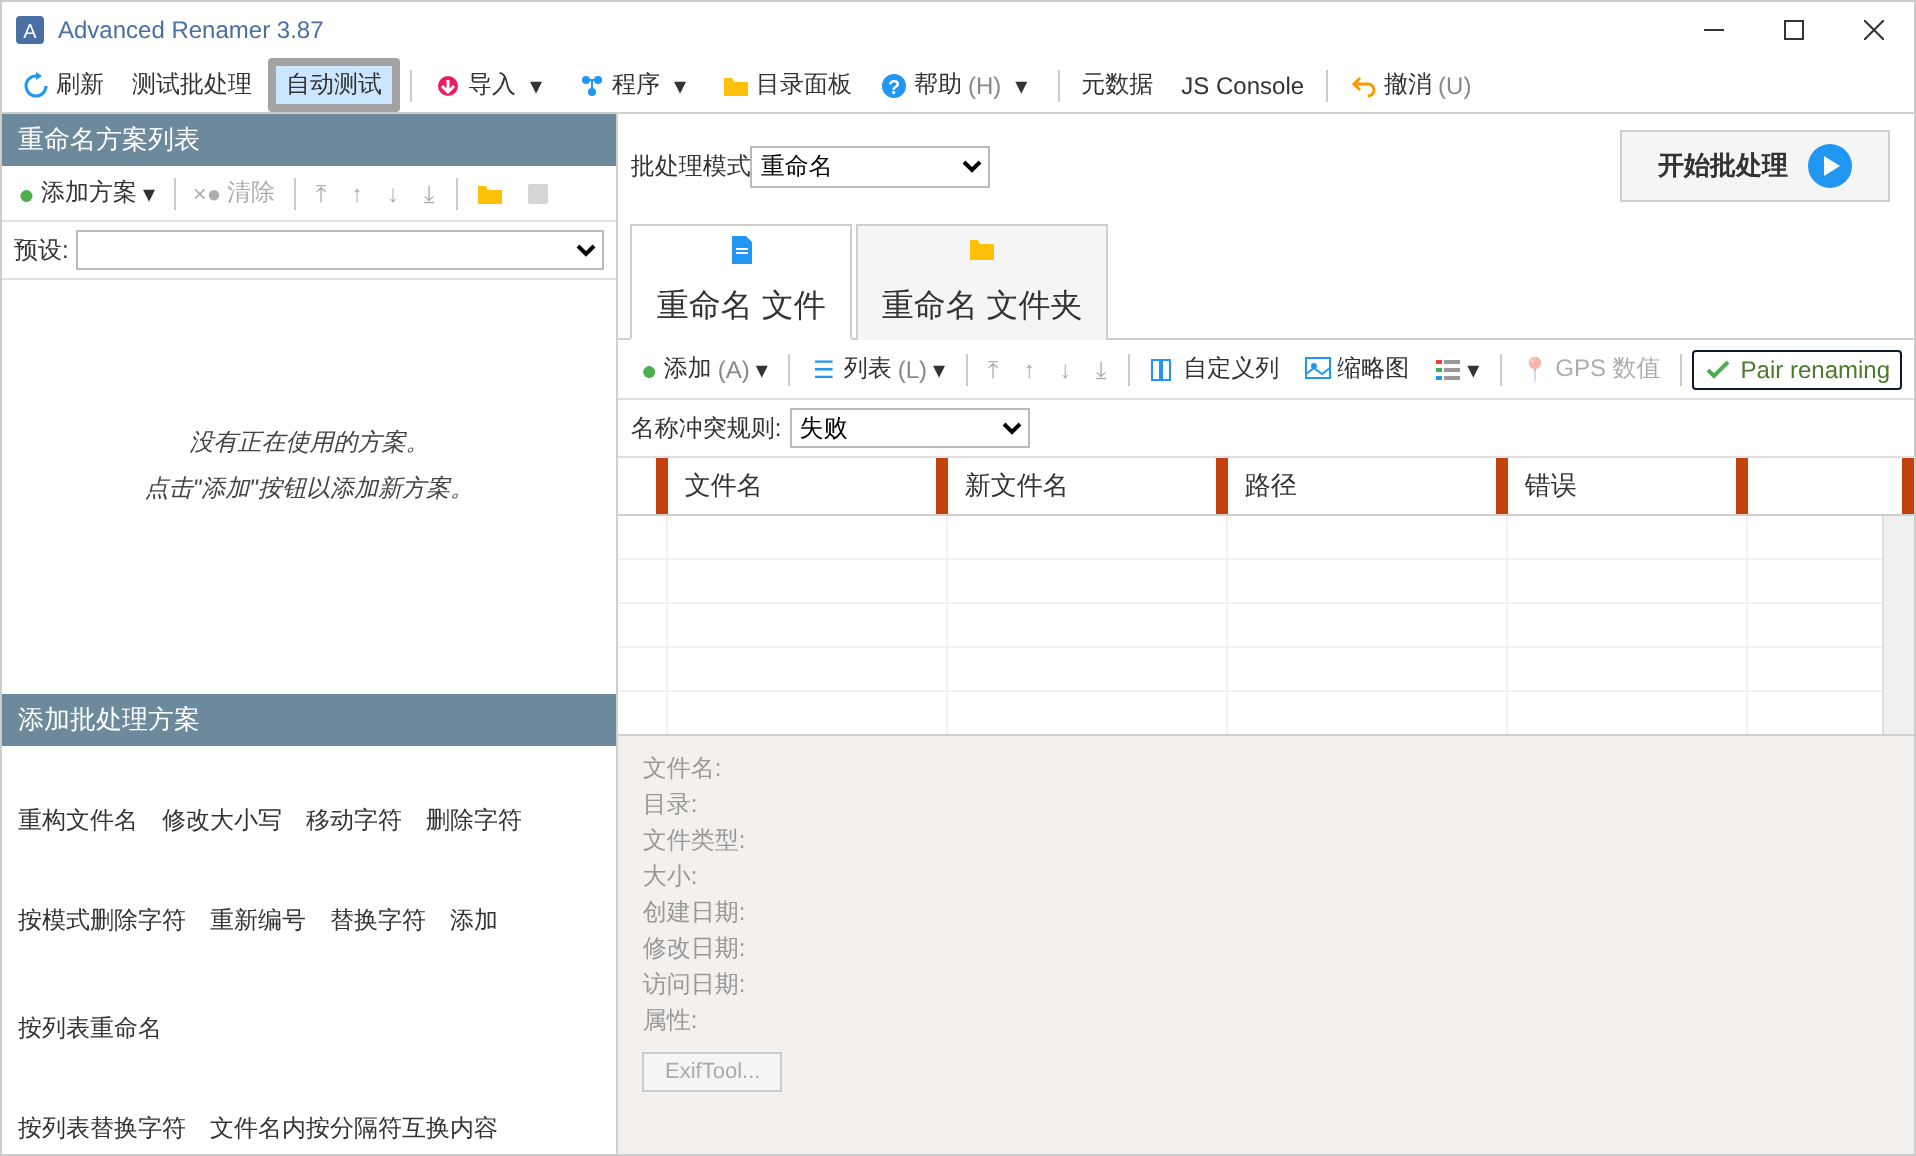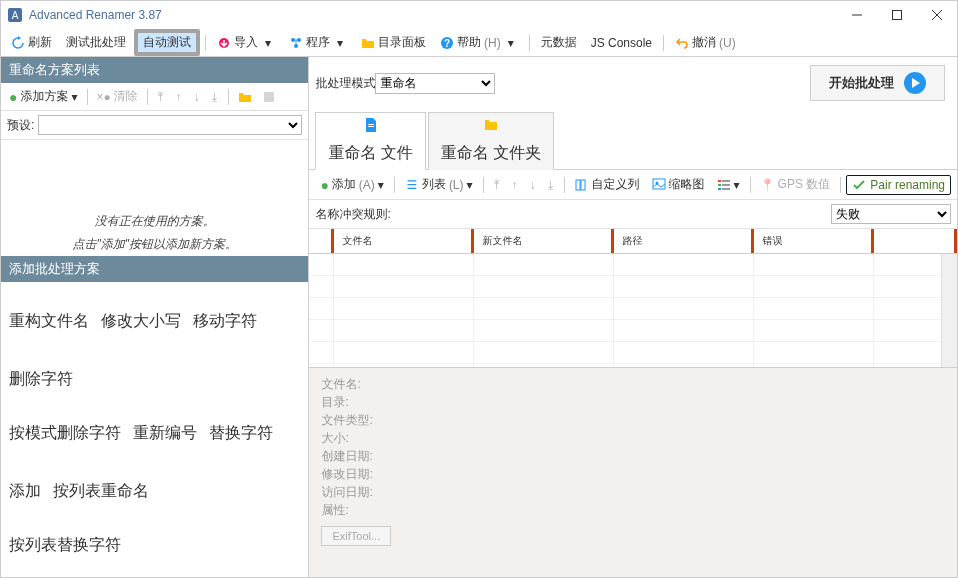--- a/index.html
+++ b/index.html
@@ -22,45 +22,45 @@
 .panel-header { background: #6d8a9c; color: #fff; padding: 4px 8px; font-size: 13px; }
 .left-toolbar { display: flex; align-items: center; padding: 3px 4px; gap: 2px; border-bottom: 1px solid #e0e0e0; }
 .left-toolbar .t-item { padding: 2px 4px; }
 .left-toolbar .t-item.disabled { opacity: 0.4; cursor: default; }
 .preset-row { display: flex; align-items: center; padding: 4px 6px; gap: 4px; border-bottom: 1px solid #e0e0e0; }
 .preset-row select { flex: 1; font-size: 12px; border: 1px solid #bbb; height: 20px; background: #fff; }
 .empty-msg { flex: 1; display: flex; flex-direction: column; align-items: center; justify-content: flex-start; padding-top: 70px; font-size: 12px; color: #444; font-style: italic; }
 .empty-msg div { margin: 3px 0; }
 .add-batch-panel { }
 .link-row { display: flex; flex-wrap: wrap; gap: 12px; padding: 4px 8px; }
-.link-row span { color: #333; cursor: pointer; font-size: 16px; margin-top: 25px; }
+.link-row span { color: #333; cursor: pointer; font-size: 12px; margin-top: 25px; }
 
 .right-pane { flex: 1; display: flex; flex-direction: column; }
 .mode-bar { display: flex; align-items: center; padding: 8px 6px; }
 .mode-bar label { color: #333; }
 .mode-bar select { width: 120px; height: 21px; border: 1px solid #bbb; background: #fff; font-size: 12px; }
 .start-btn { margin-left: auto; display: flex; align-items: center; padding: 6px 18px; border: 1px solid #cfcfcf; background: #f5f5f5; cursor: pointer; gap: 10px; font-size: 13px; font-weight: bold; margin-right: 6px; }
 .start-btn .play { width: 22px; height: 22px; background: #2196f3; border-radius: 50%; display: flex; align-items: center; justify-content: center; }
 .start-btn .play svg { fill: #fff; }
 
 .tabs { display: flex; padding: 0 6px; border-bottom: 1px solid #cfcfcf; margin-top: 2px; }
 .tab { padding: 5px 12px; border: 1px solid #cfcfcf; border-bottom: none; margin-right: 2px; background: #f5f5f5; display: flex; align-items: center; gap: 11px; cursor: pointer; font-size: 16px; position: relative; top: 1px; flex-direction: column; }
 .tab.active { background: #fff; border-bottom: 1px solid #fff; }
 
 .file-toolbar { display: flex; align-items: center; padding: 4px 6px; gap: 2px; border-bottom: 1px solid #e0e0e0; flex-wrap: nowrap; }
 .file-toolbar .t-item { padding: 2px 5px; }
 .file-toolbar .t-item.disabled { opacity: 0.4; }
 .pair-btn { border: 1px solid #0f172a; padding: 2px 6px; display: flex; align-items: center; gap: 4px; color: #4a7a2a; }
 
-.conflict-row { display: flex; align-items: center; padding: 4px 6px; gap: 4px; border-bottom: 1px solid #e0e0e0; justify-content: space-between; }
+.conflict-row { display: flex; align-items: center; padding: 4px 6px; gap: 4px; border-bottom: 1px solid #e0e0e0; }
 .conflict-row select { width: 120px; height: 20px; border: 1px solid #bbb; background: #fff; font-size: 12px; }
 
 .grid-wrap { flex: 1; display: flex; flex-direction: column; overflow: hidden; }
 .grid-head { display: flex; background: #fff; border-bottom: 1px solid #cfcfcf; }
-.grid-head .col { padding: 5px 8px; border-right: 3px solid #c2410c; font-size: 10px; }
+.grid-head .col { padding: 5px 8px; border-right: 6px solid #c2410c; font-size: 13px; }
 .grid-body { flex: 1; overflow: auto; background: #fff; position: relative; }
 .grid-row { display: flex; height: 22px; border-bottom: 1px solid #f0f0f0; }
 .grid-row .cell { border-right: 1px solid #f0f0f0; }
 .col.c0 { width: 25px; } 
 .col.c1 { width: 140px; }
 .col.c2 { width: 140px; }
 .col.c3 { width: 140px; }
 .col.c4 { width: 120px; }
 .col.c5 { flex: 1; }
 .cell.c0 { width: 25px; }

